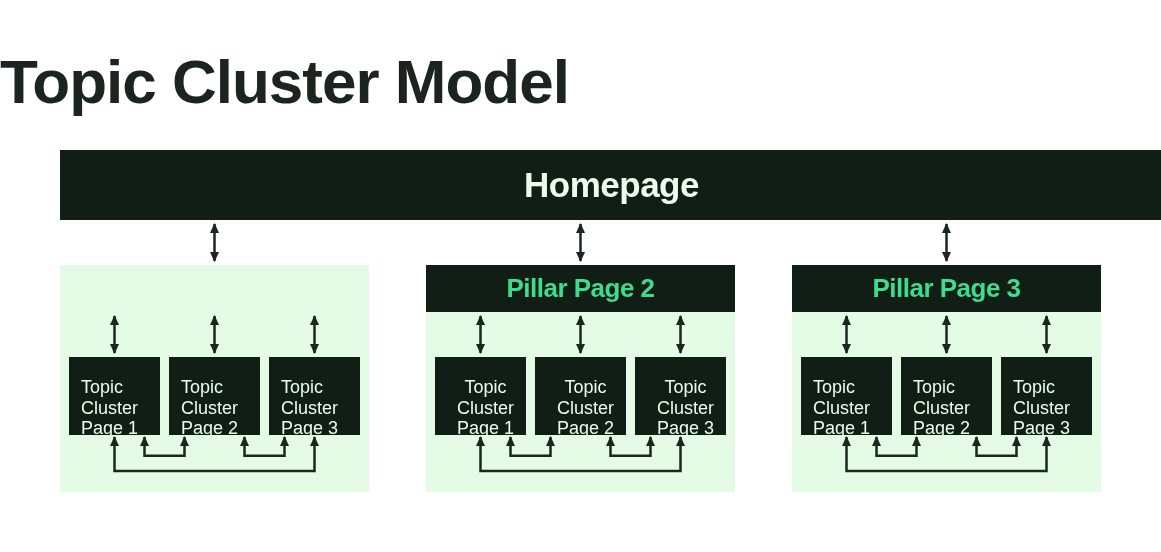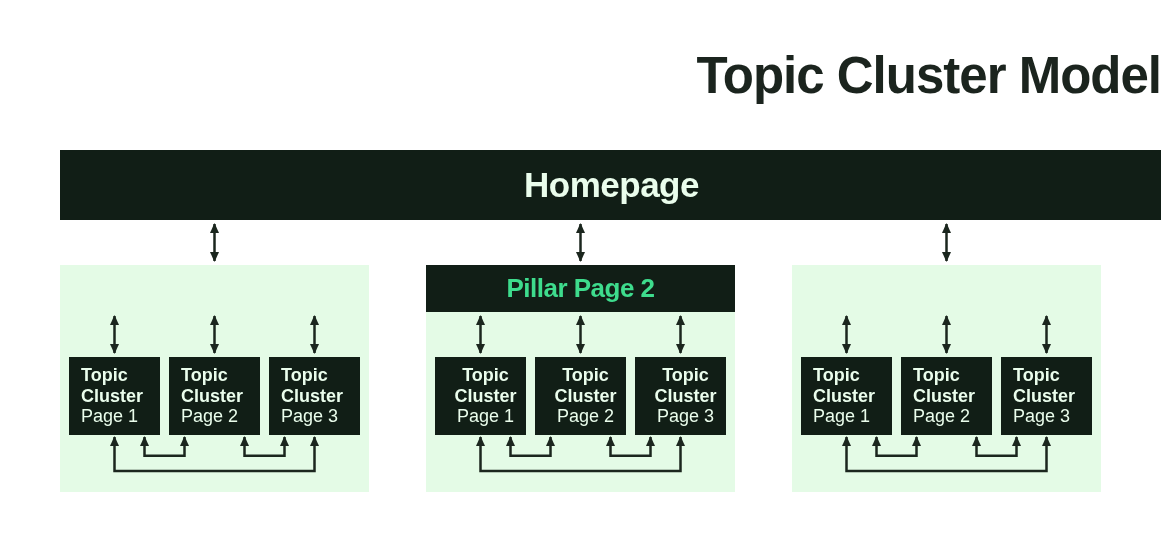--- a/index.html
+++ b/index.html
@@ -8,21 +8,21 @@
     --green-accent:#3edc8d;
     --light-green-bg:#e4fbe6;
     --arrow:#1b261e;
     --title-text:#1b241e;
   }
   *{margin:0;padding:0;box-sizing:border-box;}
   body{background:#ffffff;font-family:"Liberation Sans",sans-serif;}
   .canvas{position:relative;width:1161px;height:552px;background:#ffffff;overflow:hidden;}
   .title{
     position:absolute;top:46px;left:0;width:100%;
-    text-align:right;font-size:51px;font-weight:bold;
+    text-align:left;font-size:62px;font-weight:bold;
     letter-spacing:-1px;color:var(--title-text);
   }
   .homepage-bar{
     position:absolute;left:60px;top:150px;width:1103px;height:70px;
     background:var(--dark);display:flex;align-items:center;justify-content:center;
   }
   .homepage-label{font-size:35px;font-weight:bold;color:var(--mint-text);letter-spacing:-0.5px;}
   .pillar-section{
     position:absolute;top:265px;width:309px;height:227px;
     background:var(--light-green-bg);
@@ -37,21 +37,21 @@
   .pillar-label{font-size:26px;font-weight:bold;color:var(--green-accent);letter-spacing:-0.5px;}
   .cluster-box{
     position:absolute;top:92px;width:91px;height:78px;
     background:var(--dark);color:var(--mint-text);
     font-size:18px;line-height:20.5px;
     padding:8px 2px 0 12px;
   }
   .cluster-pos-1{left:9px;}
   .cluster-pos-2{left:109px;}
   .cluster-pos-3{left:209px;}
-  .cluster-name{display:block;font-weight:bold;}
+  .cluster-name{display:block;font-weight:normal;margin-top:12px;}
   .cluster-page{display:block;font-weight:normal;}
   .overlay{position:absolute;left:0;top:0;width:1161px;height:552px;pointer-events:none;}
   .conn{stroke:var(--arrow);stroke-width:2.5;fill:none;}
 </style>
 </head>
 <body>
 
 <div class="canvas">
 
   <h1 class="title">Topic Cluster Model</h1>
@@ -87,20 +87,23 @@
       <span class="cluster-name">Topic Cluster</span>
       <span class="cluster-page">Page 2</span>
     </div>
     <div class="cluster-box cluster-pos-3">
       <span class="cluster-name">Topic Cluster</span>
       <span class="cluster-page">Page 3</span>
     </div>
   </section>
 
   <section class="pillar-section pillar-3">
+    <div class="pillar-header">
+      <span class="pillar-label">Pillar Page 3</span>
+    </div>
     <div class="cluster-box cluster-pos-1">
       <span class="cluster-name">Topic Cluster</span>
       <span class="cluster-page">Page 1</span>
     </div>
     <div class="cluster-box cluster-pos-2">
       <span class="cluster-name">Topic Cluster</span>
       <span class="cluster-page">Page 2</span>
     </div>
     <div class="cluster-box cluster-pos-3">
       <span class="cluster-name">Topic Cluster</span>

